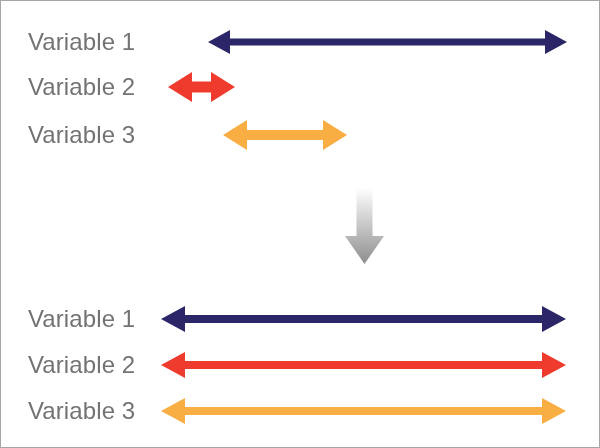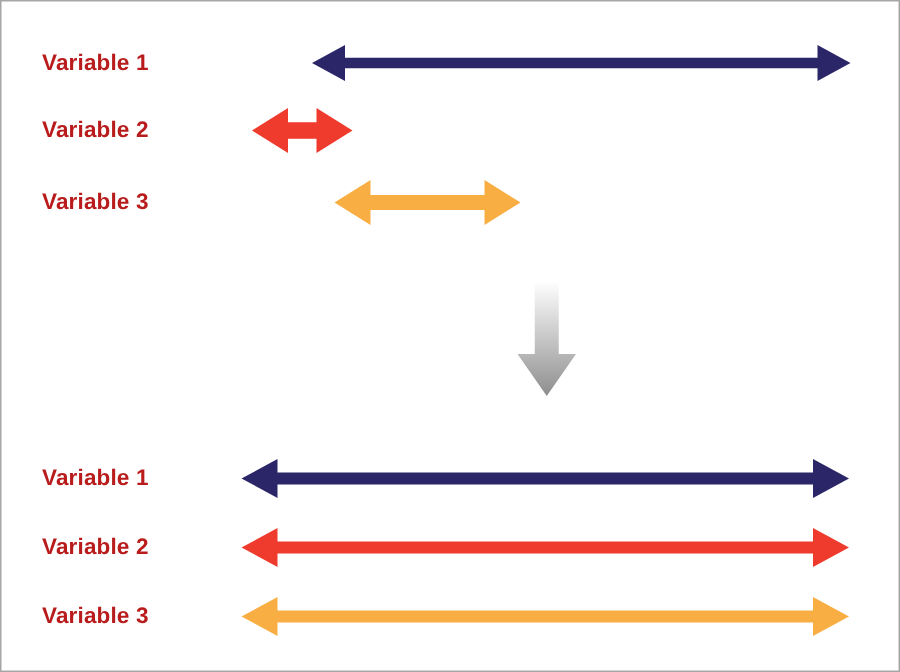--- a/index.html
+++ b/index.html
@@ -15,23 +15,23 @@
     width: 600px;
     height: 448px;
     box-sizing: border-box;
     background: #ffffff;
     border: 1px solid #a6a6a6;
     overflow: hidden;
   }
   .var-label {
     position: absolute;
     font-family: "Liberation Sans", sans-serif;
-    font-size: 15px;
-    font-weight: 700;
-    color: #b91c1c;
+    font-size: 24px;
+    font-weight: 400;
+    color: #737373;
     letter-spacing: 0.1px;
     white-space: nowrap;
     line-height: 1;
     transform: translateY(-50%);
   }
   .arrow-svg {
     position: absolute;
     display: block;
   }
   .down-arrow-wrap {

